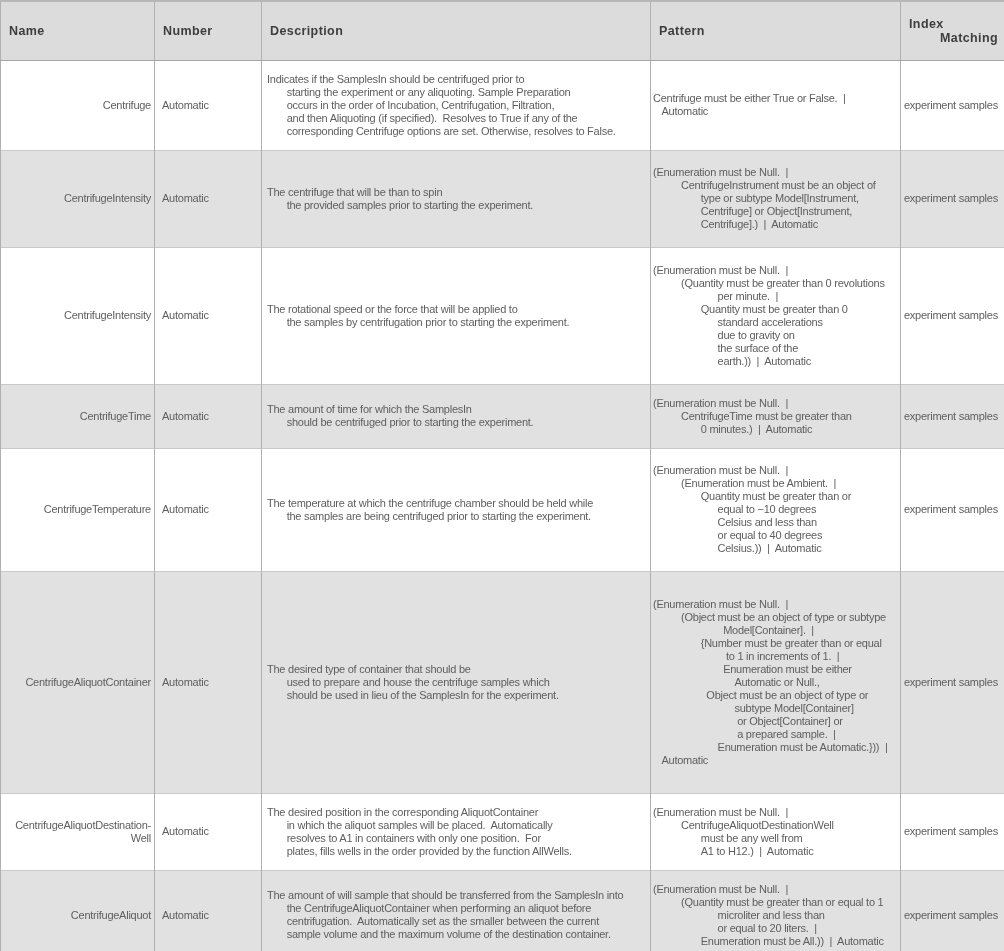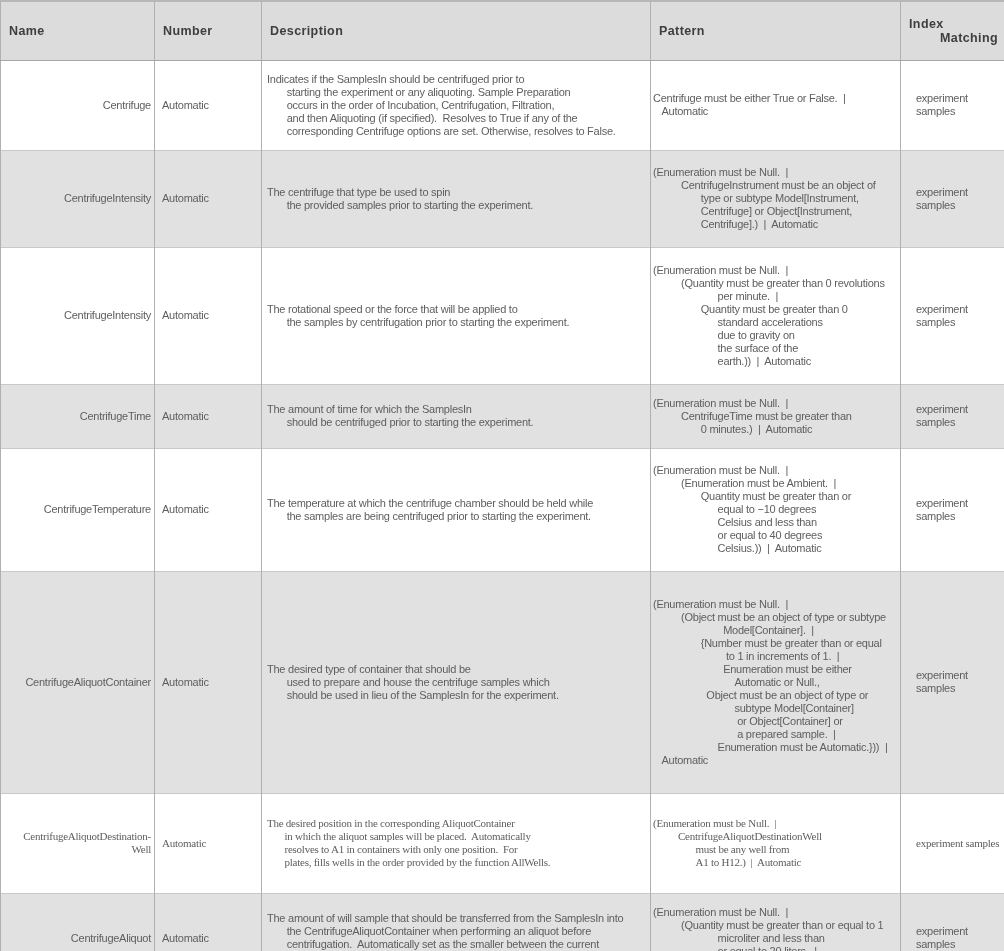--- a/index.html
+++ b/index.html
@@ -51,28 +51,28 @@
     background: #ffffff;
   }
   tbody tr:nth-child(even) td { background: var(--row-alt-bg, #e1e1e1); }
 
   tbody tr:nth-child(1) td { height: 90px; }
   tbody tr:nth-child(2) td { height: 97px; }
   tbody tr:nth-child(3) td { height: 137px; }
   tbody tr:nth-child(4) td { height: 64px; }
   tbody tr:nth-child(5) td { height: 123px; }
   tbody tr:nth-child(6) td { height: 222px; }
-  tbody tr:nth-child(7) td { height: 100px; font-family: Liberation Serif, serif; }
+  tbody tr:nth-child(7) td { height: 77px; }
   tbody tr:nth-child(8) td { height: 91px; }
 
   td.c-name    { padding-left: 8px; text-align: right; }
   td.c-default { padding-left: 7px; }
   td.c-desc    { padding-left: 5px; padding-right: 4px; }
   td.c-pattern { padding-left: 2px; padding-right: 1px; }
-  td.c-index   { padding-left: 15px; padding-right: 2px; }
+  td.c-index   { padding-left: 3px; padding-right: 2px; }
 </style>
 </head>
 <body>
 
 <table class="options-table">
   <colgroup>
     <col class="c1">
       <col class="c2">
       <col class="c3">
       <col class="c4">
@@ -97,21 +97,21 @@
        occurs in the order of Incubation, Centrifugation, Filtration,
        and then Aliquoting (if specified).  Resolves to True if any of the
        corresponding Centrifuge options are set. Otherwise, resolves to False.</td>
       <td class="c-pattern">Centrifuge must be either True or False.  |
    Automatic</td>
       <td class="c-index">experiment samples</td>
     </tr>
     <tr>
       <td class="c-name">CentrifugeIntensity</td>
       <td class="c-default">Automatic</td>
-      <td class="c-desc">The centrifuge that type be used to spin
+      <td class="c-desc">The centrifuge that will be than to spin
        the provided samples prior to starting the experiment.</td>
       <td class="c-pattern">(Enumeration must be Null.  |
           CentrifugeInstrument must be an object of
                  type or subtype Model[Instrument,
                  Centrifuge] or Object[Instrument,
                  Centrifuge].)  |  Automatic</td>
       <td class="c-index">experiment samples</td>
     </tr>
     <tr>
       <td class="c-name">CentrifugeIntensity</td>

